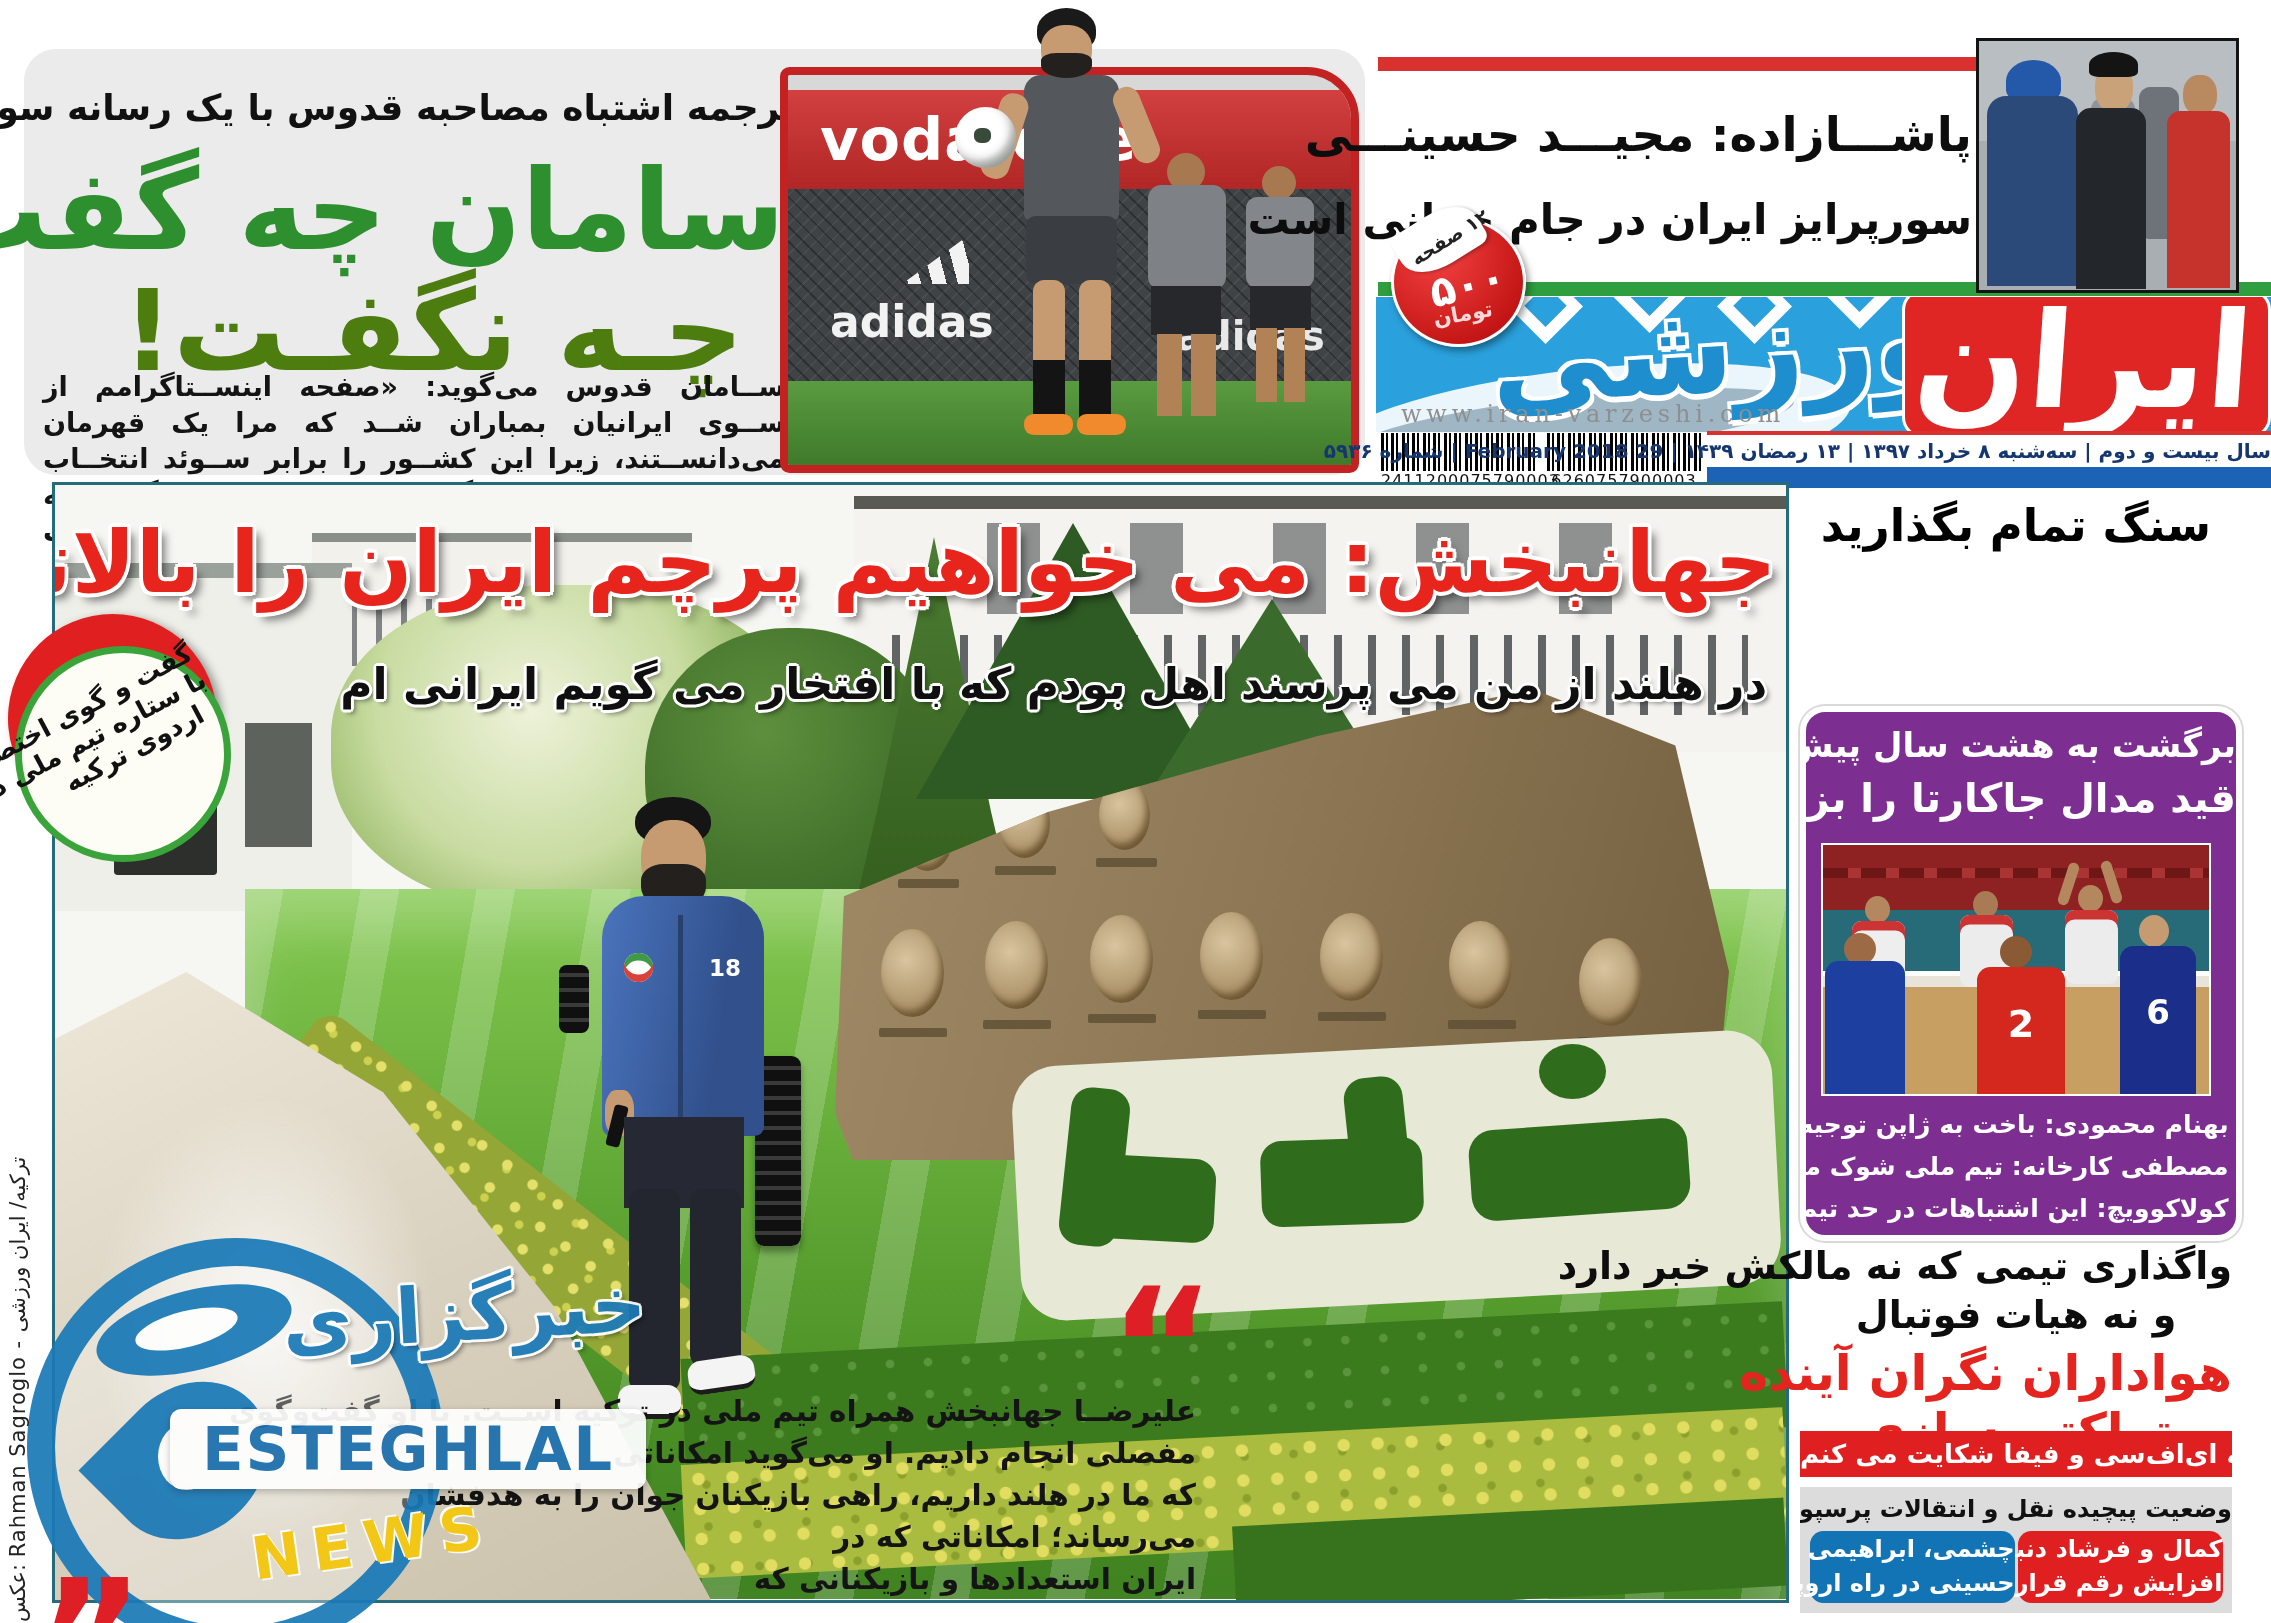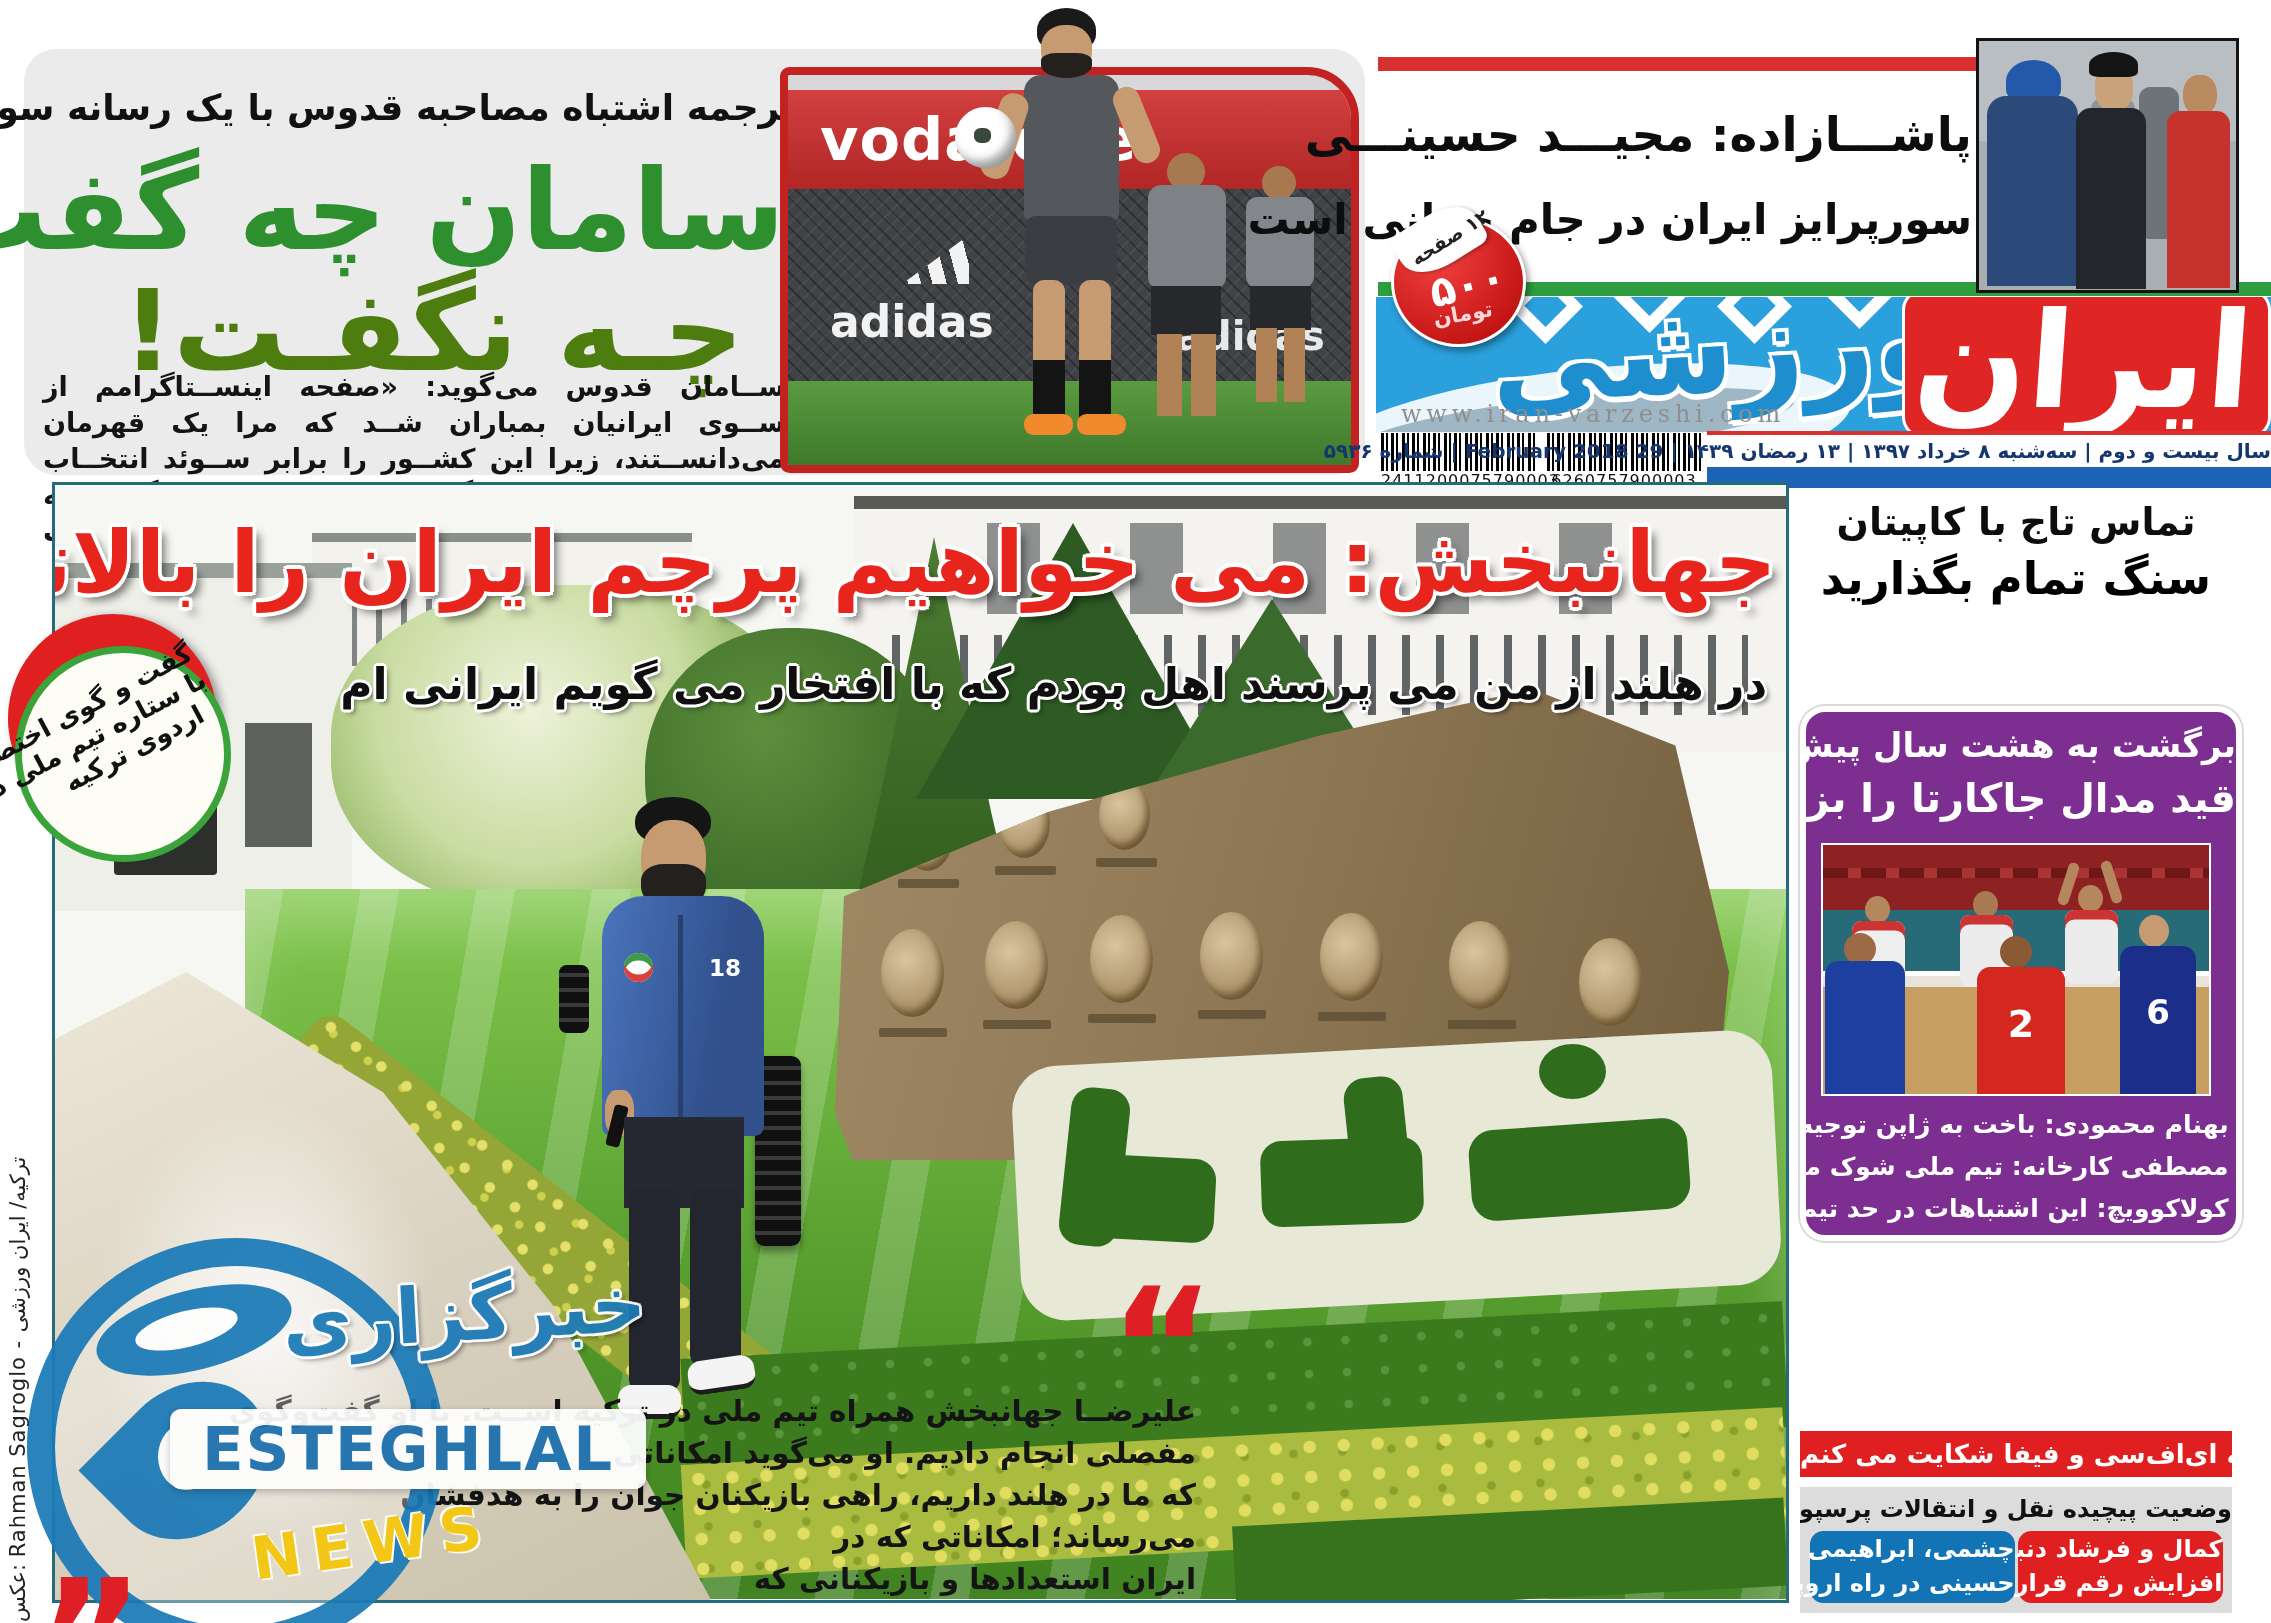--- a/index.html
+++ b/index.html
@@ -311,21 +311,20 @@
     </div>
     <div class="abs b nw" style="left:224px;top:285px;font-size:59px;color:#f5c70b;letter-spacing:11.4px;transform:rotate(-8deg);
                 text-shadow:1.9px 1.9px 0 #fff,-1.9px -1.9px 0 #fff;">NEWS</div>
   </div>
   <span class="abs b" style="left:38px;top:1484px;font-size:162px;color:#df1f26;line-height:1;transform:rotate(180deg);">“</span>
 
   <div class="abs nw" style="left:5.7px;top:1108px;height:514px;writing-mode:vertical-rl;transform:rotate(180deg);
               font-size:21px;color:#222;letter-spacing:1px;">عکس: Rahman Sagroglo - ترکیه/ ایران ورزشی</div>
 
   <div class="abs rtl c" style="left:1800px;top:496px;width:432px;">
-    <div class="b nw" style="font-size:38px;color:#0d0d0d;line-height:53px;">تماس تاج با کاپیتان</div>
     <div class="b nw" style="font-size:45px;color:#000;line-height:59px;">سنگ تمام بگذارید</div>
   </div>
 
   <section class="abs" style="left:1800px;top:706px;width:430px;height:523px;background:#7d2f91;border:6.7px solid #fff;
                   border-radius:25px;box-shadow:0 0 0 1.9px #d9d9d9;overflow:hidden;">
     <div class="rtl c b nw" style="font-size:34px;color:#fff;margin-top:13.3px;">برگشت به هشت سال پیش</div>
     <div class="rtl c b nw" style="font-size:40px;color:#fff;margin-top:9.5px;letter-spacing:-1px;">قید مدال جاکارتا را بزنیم!</div>
     <figure class="abs" style="margin:0;left:15px;top:131px;width:386px;height:249px;border:2.9px solid #fff;overflow:hidden;
                    background:linear-gradient(#8e2222 0 26%,#276b79 26% 52%,#e8e4da 52% 57%,#c89f63 57% 100%);">
       <div class="abs" style="left:0;top:23px;width:100%;height:9.5px;background:repeating-linear-gradient(90deg,#6d1717 0 25px,#a33 25px 38px);"></div>
@@ -361,20 +360,26 @@
         </div>
       </div>
     </figure>
     <div class="abs rtl c" style="left:7.6px;top:392px;width:415px;">
       <div class="b nw" style="font-size:25px;color:#fff;line-height:42px;">بهنام محمودی: باخت به ژاپن توجیه ندارد</div>
       <div class="b nw" style="font-size:25px;color:#fff;line-height:42px;">مصطفی کارخانه: تیم ملی شوک می خواهد</div>
       <div class="b nw" style="font-size:25px;color:#fff;line-height:42px;">کولاکوویچ: این اشتباهات در حد تیم ما نیست</div>
     </div>
   </section>
 
+  <div class="abs rtl c" style="left:1800px;top:1242px;width:432px;">
+    <div class="b nw" style="font-size:38px;color:#0d0d0d;line-height:49px;">واگذاری تیمی که نه مالکش خبر دارد</div>
+    <div class="b nw" style="font-size:38px;color:#0d0d0d;line-height:48px;">و نه هیات فوتبال</div>
+    <div class="b nw" style="font-size:49px;color:#e3241f;line-height:61px;margin-top:3.8px;">هواداران نگران آینده</div>
+    <div class="b nw" style="font-size:49px;color:#e3241f;line-height:55px;">تراکتورسازی</div>
+  </div>
   <div class="abs c" style="left:1800px;top:1431px;width:432px;height:46px;background:#e02020;">
     <span class="b nw rtl" style="font-size:26px;color:#fff;line-height:46px;display:inline-block;direction:rtl;">شفق: به ای‌اف‌سی و فیفا شکایت می کنم</span>
   </div>
 
   <section class="abs" style="left:1800px;top:1487px;width:432px;height:126px;background:#dcdcdc;overflow:hidden;">
     <div class="rtl c b nw" style="font-size:24px;color:#111;margin-top:7.6px;">وضعیت پیچیده نقل و انتقالات پرسپولیس و استقلال</div>
     <div class="abs rtl c" style="right:9.5px;top:44px;width:205px;height:72px;background:#e02020;border-radius:13.3px;">
       <div class="b nw" style="font-size:24px;color:#fff;line-height:36px;">کمال و فرشاد دنبال</div>
       <div class="b nw" style="font-size:24px;color:#fff;line-height:32px;">افزایش رقم قرارداد</div>
     </div>

